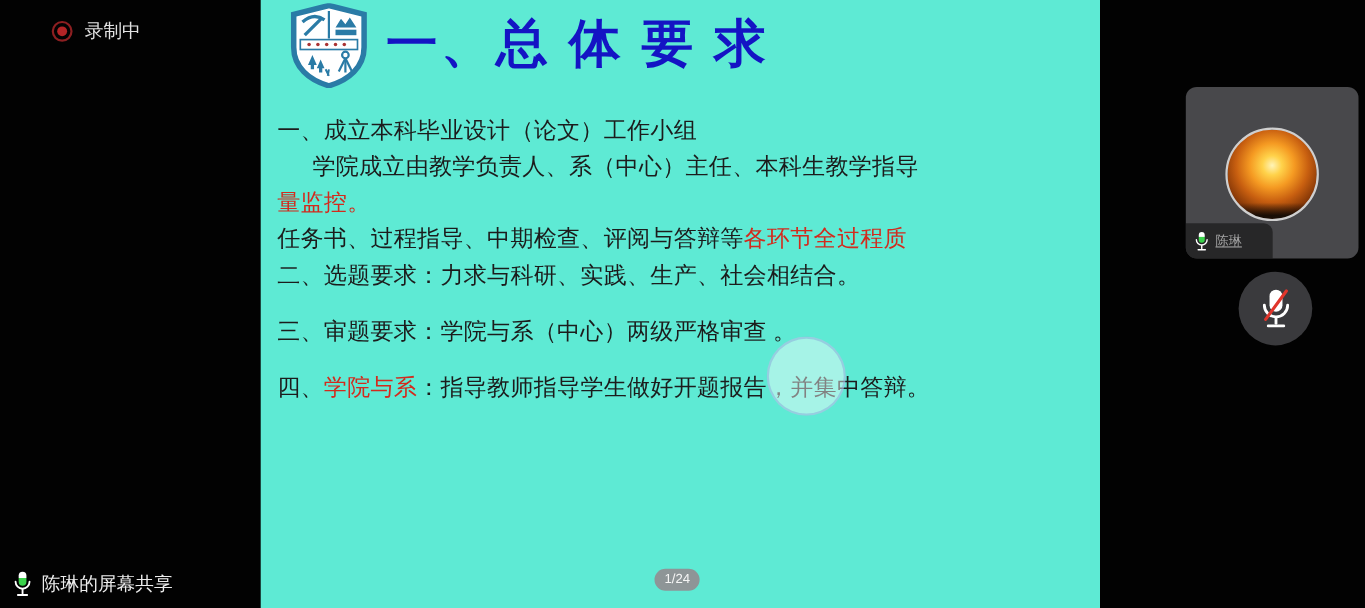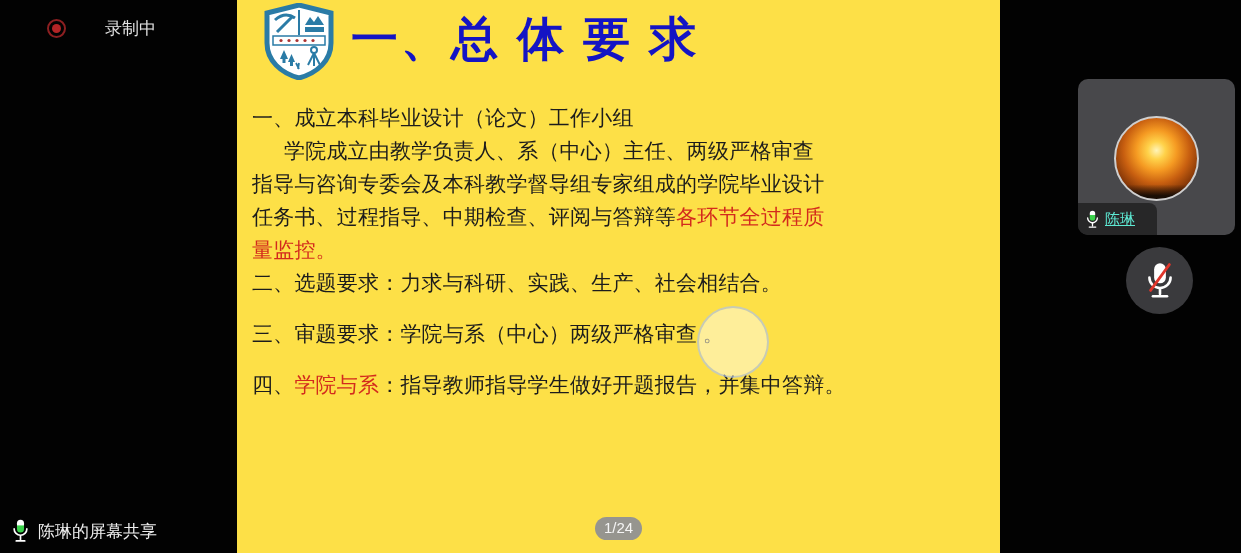--- a/index.html
+++ b/index.html
@@ -4,21 +4,21 @@
 <style>
   * { margin:0; padding:0; box-sizing:border-box; }
   html,body { width:1241px; height:553px; }
   body {
     position:relative; width:1241px; height:553px; overflow:hidden;
     background:#020202; font-family:"Liberation Sans", sans-serif;
   }
   
   .slide {
     position:absolute; left:237px; top:0; width:763px; height:553px;
-    background:#fde047; overflow:hidden;
+    background:#5eead4; overflow:hidden;
   }
   .logo { position:absolute; left:26px; top:3px; width:72px; height:77px; }
   .slide-title {
     position:absolute; left:114px; top:8px;
     font-size:47px; font-weight:bold; letter-spacing:3px;
     color:#1414c4; font-family:"Liberation Sans", sans-serif;
     white-space:nowrap;
   }
   .content {
     position:absolute; left:15px; top:102px; width:745px;
@@ -41,50 +41,50 @@
     position:absolute; left:47px; top:17px; display:flex; align-items:center; gap:11px;
   }
   .rec-dot {
     width:19px; height:19px; border-radius:50%;
     border:2px solid #8c1f21; position:relative;
   }
   .rec-dot::after {
     content:""; position:absolute; left:3px; top:3px; width:9px; height:9px;
     border-radius:50%; background:#b32426;
   }
-  .rec-label { color:#e2e2e2; font-size:17px;margin-left:28px; }
+  .rec-label { color:#e2e2e2; font-size:17px; }
 
   .share {
-    position:absolute; left:12px; top:519px; display:flex; align-items:center; gap:9px;
+    position:absolute; left:12px; top:519px; display:flex; gap:9px;
   }
   .share-label { color:#ececec; font-size:17px; }
 
   .page-pill {
     position:absolute; left:595px; top:517px;
     background:rgba(144,144,148,0.95); border-radius:13px;
-    padding:2px 9px 4px 9px; color:#f5f5f5; font-size:15px;
+    padding:2px 9px 4px 9px; color:#f5f5f5; font-size:12px;
   }
 
   .tile {
     position:absolute; left:1078px; top:79px; width:157px; height:156px;
     background:#48484b; border-radius:10px;
   }
   .avatar {
     position:absolute; left:36px; top:37px; width:85px; height:85px;
     border-radius:50%; border:2px solid #cfcfcf;
     background:
       linear-gradient(to bottom, rgba(0,0,0,0) 82%, rgba(15,10,5,0.9) 96%),
       radial-gradient(circle at 50% 40%, #fff4b8 0%, #ffd24a 14%, #f59a22 32%, #c85f10 52%, #8a3a08 70%, #58220a 86%, #3a1608 100%);
   }
   .namebar {
     position:absolute; left:0; top:124px; width:79px; height:32px;
     background:rgba(20,20,20,0.62); border-radius:0 8px 0 10px;
     display:flex; align-items:center; gap:6px; padding-left:8px;
   }
-  .name-label { color:#5eead4; font-size:15px; white-space:nowrap;text-decoration:underline; }
+  .name-label { color:#a3a3a3; font-size:12px; white-space:nowrap;text-decoration:underline; }
 
   .mute-btn {
     position:absolute; left:1126px; top:247px; width:67px; height:67px;
     border-radius:50%; background:#3a3a3d;
     display:flex; align-items:center; justify-content:center;
   }
 </style>
 </head>
 <body>
 
@@ -115,24 +115,23 @@
     <line x1="51" y1="50" x2="57" y2="62" stroke="#2a7ba6" stroke-width="2"></line>
     <line x1="51" y1="50" x2="51" y2="63" stroke="#2a7ba6" stroke-width="2"></line>
 
     <path d="M33 60 l3 6 M36 60 l-1 6" stroke="#2a7ba6" stroke-width="1.8" fill="none"></path>
   </svg>
 
   <div class="slide-title">一、总 体 要 求</div>
 
   <div class="content">
     <div class="line"><span>一、成立本科毕业设计（论文）工作小组</span></div>
-    <div class="line indent"><span>学院成立由教学负责人、系（中心）主任、两级严格审查</span></div>
-    <div class="line"><span>指导与咨询专委会及本科教学督导组专家组成的学院毕业设计</span></div>
+    <div class="line indent"><span>学院成立由教学负责人、系（中心）主任、本科生教学指导</span></div>
+    <div class="line"><span class="red">量监控。</span></div>
     <div class="line"><span>任务书、过程指导、中期检查、评阅与答辩等</span><span class="red">各环节全过程质</span></div>
-    <div class="line"><span class="red">量监控。</span></div>
     <div class="line"><span>二、选题要求：力求与科研、实践、生产、社会相结合。</span></div>
     <div class="line gap"><span>三、审题要求：学院与系（中心）两级严格审查 。</span></div>
     <div class="line gap"><span>四、</span><span class="red">学院与系</span><span>：指导教师指导学生做好开题报告，并集中答辩。</span></div>
   </div>
 
   <div class="watermark-circle"></div>
 </div>
 
 <div class="rec">
   <span class="rec-dot"></span>

